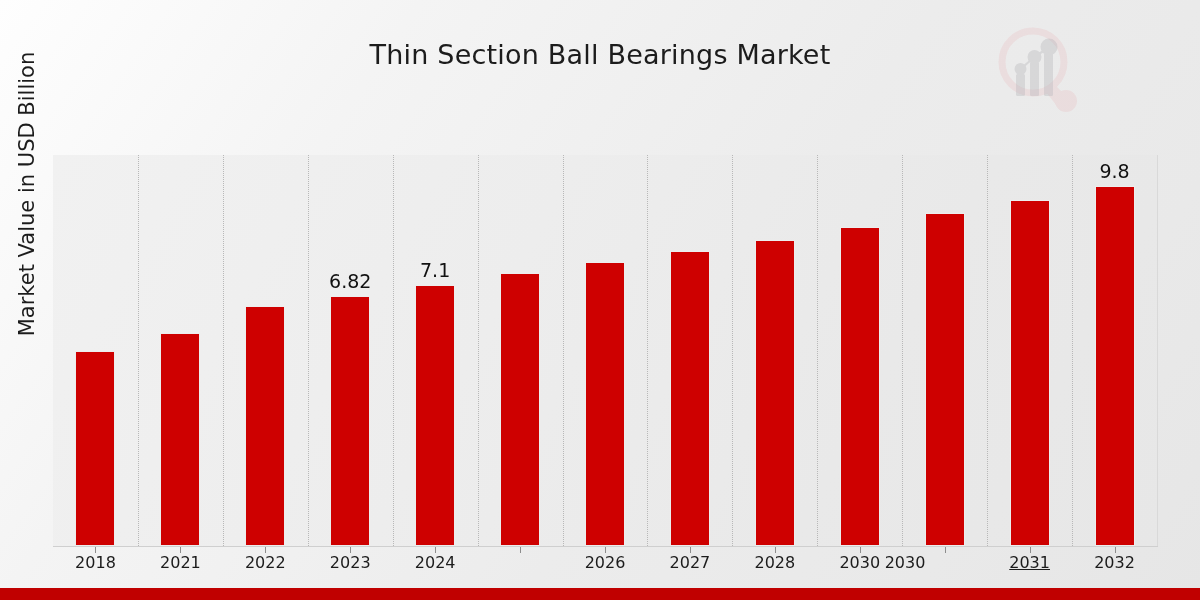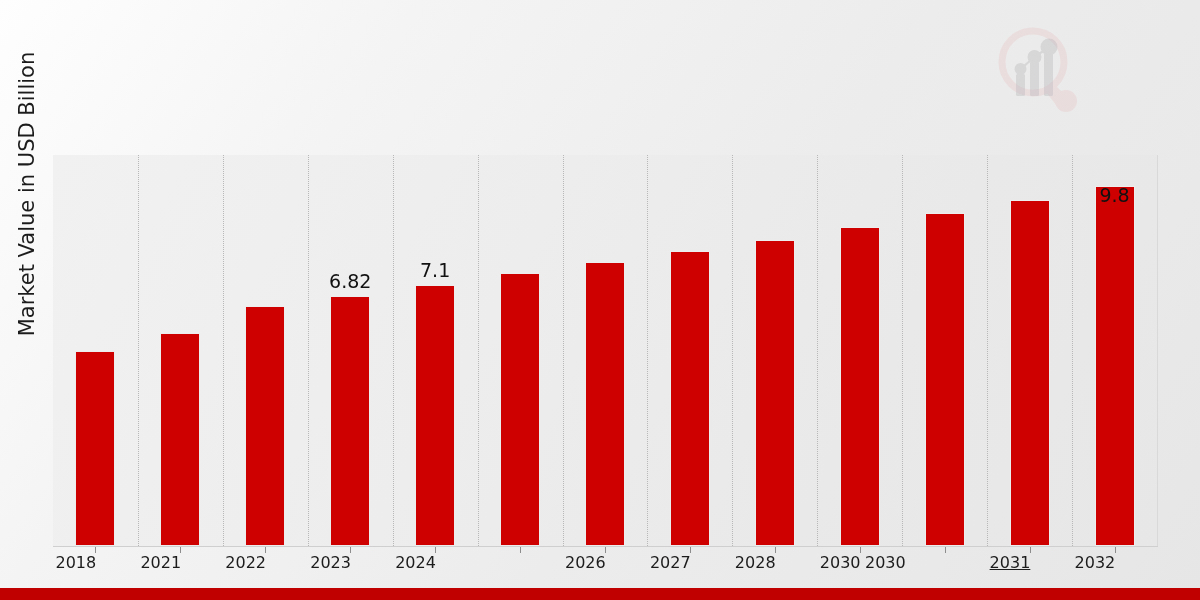--- a/index.html
+++ b/index.html
@@ -111,38 +111,40 @@
     text-align: center;
     white-space: nowrap;
   }
 
   
   .xtick-label {
     position: absolute;
     top: 553px;
     font-size: 16px;
     color: #1c1c1c;
+    text-align: center;
     white-space: nowrap;
   }
 
   
   #footer-bar {
     position: absolute;
     left: 0;
     top: 588px;
     width: 1200px;
     height: 12px;
     background: #c00000;
   }
 </style>
 </head>
 <body>
 
 <div id="figure">
 
+  <div id="chart-title">Thin Section Ball Bearings Market</div>
 
   <div id="watermark">
     <svg width="100" height="90" viewBox="0 0 100 90" xmlns="http://www.w3.org/2000/svg">
       <g opacity="0.30">
         <circle cx="45" cy="40" r="31" fill="none" stroke="#e7b9bc" stroke-width="7"></circle>
         <path d="M66 62 L84 80 A9 9 0 0 1 72 88 L58 70 Z" fill="#e7b9bc"></path>
         <circle cx="78" cy="79" r="11" fill="#e7b9bc"></circle>
       </g>
       <g opacity="0.40" fill="#b4b4b8">
         <rect x="28" y="52" width="9" height="22" rx="1.5"></rect>
@@ -199,21 +201,21 @@
       <div class="bar" title="2024: 7.1" style="left: 415.154px; top: 285.333px; width: 40px; height: 260.667px; background: rgb(206, 0, 0);"></div>
       <div class="bar-label" style="left: 385.154px; top: 259.333px; width: 100px;">7.1</div>
       <div class="bar" title="2025: 7.43" style="left: 500.077px; top: 273.218px; width: 40px; height: 272.782px; background: rgb(206, 0, 0);"></div>
       <div class="bar" title="2026: 7.74" style="left: 585px; top: 261.837px; width: 40px; height: 284.163px; background: rgb(206, 0, 0);"></div>
       <div class="bar" title="2027: 8.04" style="left: 669.923px; top: 250.823px; width: 40px; height: 295.177px; background: rgb(206, 0, 0);"></div>
       <div class="bar" title="2028: 8.34" style="left: 754.846px; top: 239.808px; width: 40px; height: 306.192px; background: rgb(206, 0, 0);"></div>
       <div class="bar" title="2029: 8.7" style="left: 839.769px; top: 226.592px; width: 40px; height: 319.408px; background: rgb(206, 0, 0);"></div>
       <div class="bar" title="2030: 9.06" style="left: 924.692px; top: 213.375px; width: 40px; height: 332.625px; background: rgb(206, 0, 0);"></div>
       <div class="bar" title="2031: 9.42" style="left: 1009.62px; top: 200.158px; width: 40px; height: 345.842px; background: rgb(206, 0, 0);"></div>
       <div class="bar" title="2032: 9.8" style="left: 1094.54px; top: 186.207px; width: 40px; height: 359.793px; background: rgb(206, 0, 0);"></div>
-      <div class="bar-label" style="left: 1064.54px; top: 160.207px; width: 100px; margin-top: 24px;">9.8</div>
+      <div class="bar-label" style="left: 1064.54px; top: 160.207px; width: 100px;">9.8</div>
     </div>
   <div id="xlabels">
       <div class="xtick-label" style="left: 55.4615px; width: 80px;">2018</div>
       <div class="xtick-label" style="left: 140.385px; width: 80px;">2021</div>
       <div class="xtick-label" style="left: 225.308px; width: 80px;">2022</div>
       <div class="xtick-label" style="left: 310.231px; width: 80px;">2023</div>
       <div class="xtick-label" style="left: 395.154px; width: 80px;">2024</div>
       <div class="xtick-label" style="left: 480.077px; width: 80px; margin-top: 33px;">2025</div>
       <div class="xtick-label" style="left: 565px; width: 80px;">2026</div>
       <div class="xtick-label" style="left: 649.923px; width: 80px;">2027</div>

